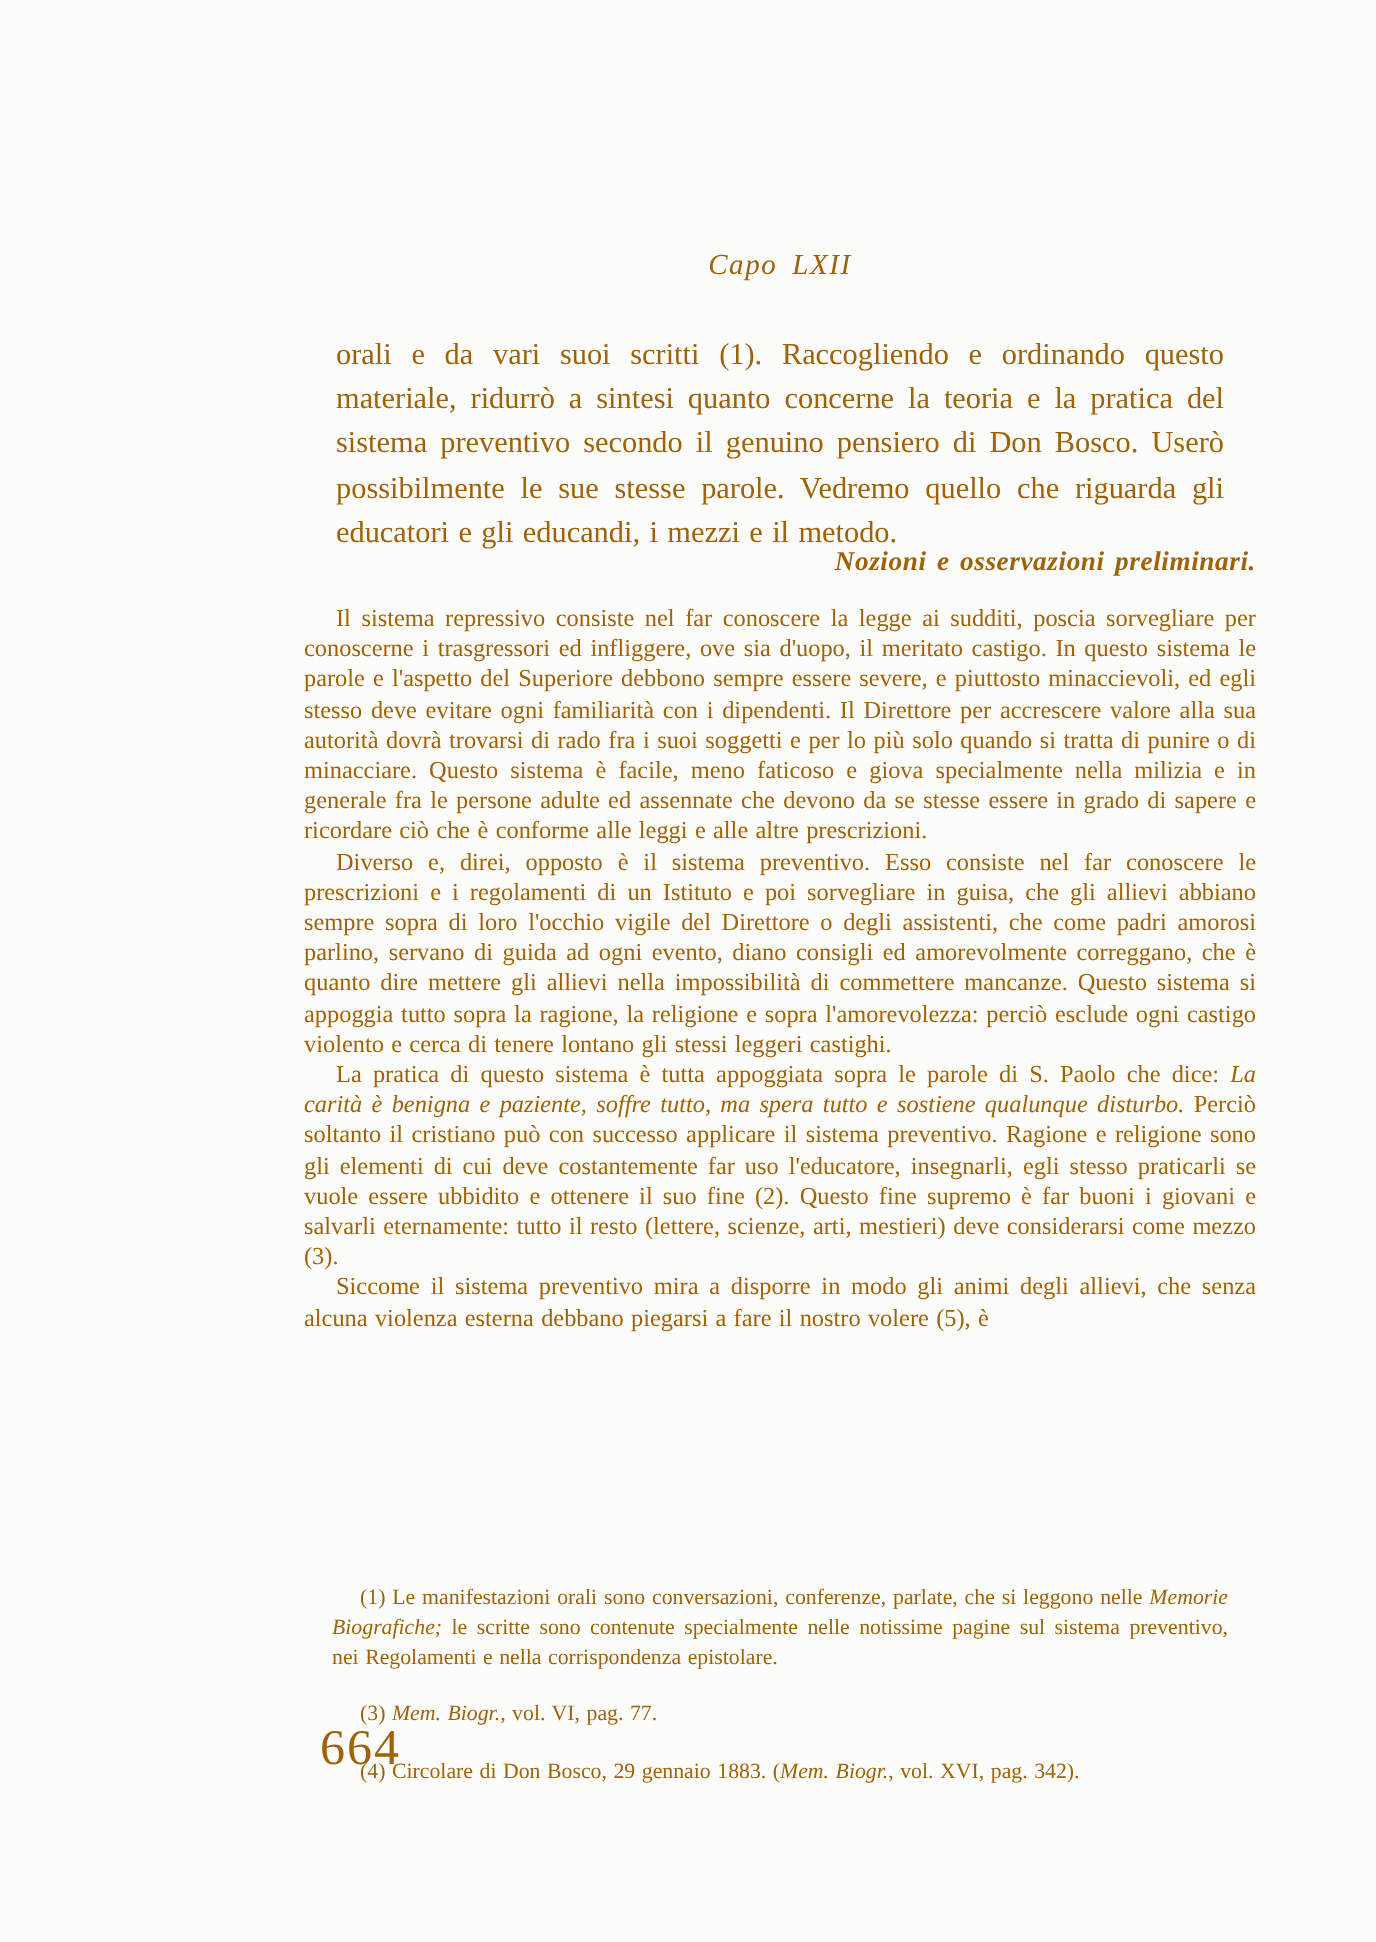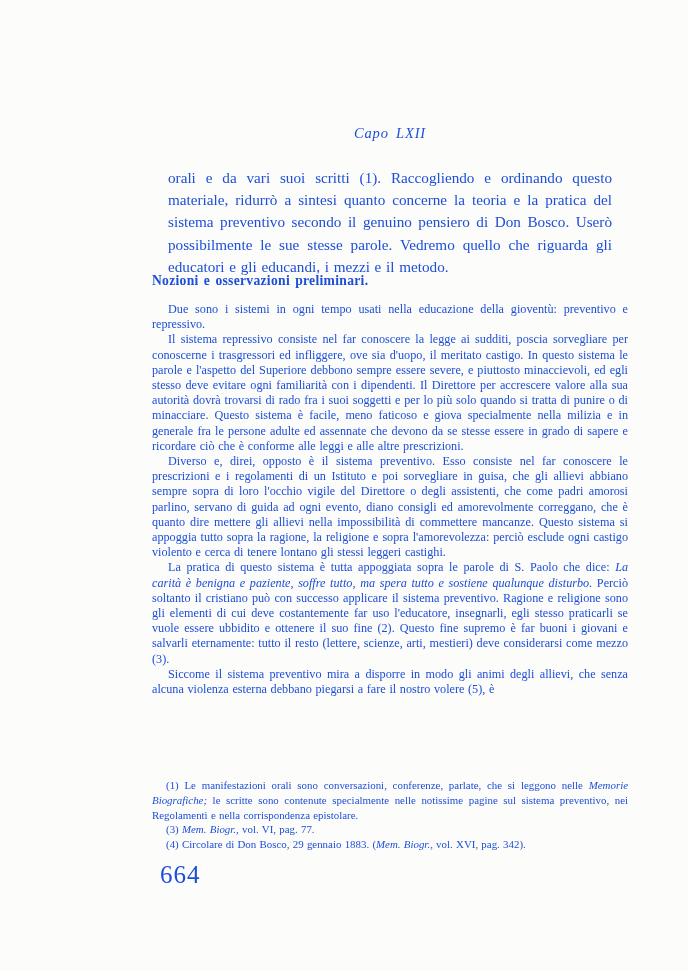--- a/index.html
+++ b/index.html
@@ -5,21 +5,21 @@
   html, body {
     margin: 0;
     padding: 0;
     background: #ffffff;
   }
   .page {
     position: relative;
     width: 688px;
     height: 971px;
     background: #fcfcfb;
-    color: #1d4ed8;
+    color: #a16207;
     font-family: "Liberation Serif", serif;
     overflow: hidden;
   }
   .col {
     position: absolute;
     left: 152px;
     width: 476px;
   }
   .running-head {
     top: 125px;
@@ -33,24 +33,26 @@
     top: 151px;
     font-size: 15.2px;
     line-height: 22.2px;
     text-align: justify;
     word-spacing: 0.06em;
   }
   .intro p { margin: 16px; }
   .section-heading {
     top: 273px;
     margin: 0;
+    text-align: right;
     font-size: 13.6px;
     font-weight: bold;
     letter-spacing: 0.3px;
     word-spacing: 1.5px;
+    font-style: italic;
   }
   .body-block {
     top: 302px;
     font-size: 12.2px;
     line-height: 15.2px;
     text-align: justify;
     word-spacing: 0.05em;
   }
   .body-block p {
     margin: 0;
@@ -58,21 +60,21 @@
   }
   .it { font-style: italic; }
   .fn-block {
     top: 778px;
     font-size: 10.9px;
     line-height: 14.8px;
     text-align: justify;
     word-spacing: 0.05em;
   }
   .fn-block p {
-    margin: 0;
+    margin: 14px;
     text-indent: 14px;
   }
   .page-number {
     position: absolute;
     left: 160px;
     top: 861px;
     font-size: 25px;
     letter-spacing: 1px;
   }
 </style>
@@ -83,21 +85,20 @@
 
   <div class="col running-head">Capo LXII</div>
 
   <div class="col intro">
     <p>orali e da vari suoi scritti (1). Raccogliendo e ordinando questo materiale, ridurrò a sintesi quanto concerne la teoria e la pratica del sistema preventivo secondo il genuino pensiero di Don Bosco. Userò possibilmente le sue stesse parole. Vedremo quello che riguarda gli educatori e gli educandi, i mezzi e il metodo.</p>
   </div>
 
   <h2 class="col section-heading">Nozioni e osservazioni preliminari.</h2>
 
   <div class="col body-block">
-    <p><span>Due sono i sistemi in ogni tempo usati nella educazione della gioventù: preventivo e repressivo.</span></p>
     <p><span>Il sistema repressivo consiste nel far conoscere la legge ai sudditi, poscia sorvegliare per conoscerne i trasgressori ed infliggere, ove sia d'uopo, il meritato castigo. In questo sistema le parole e l'aspetto del Superiore debbono sempre essere severe, e piuttosto minaccievoli, ed egli stesso deve evitare ogni familiarità con i dipendenti. Il Direttore per accrescere valore alla sua autorità dovrà trovarsi di rado fra i suoi soggetti e per lo più solo quando si tratta di punire o di minacciare. Questo sistema è facile, meno faticoso e giova specialmente nella milizia e in generale fra le persone adulte ed assennate che devono da se stesse essere in grado di sapere e ricordare ciò che è conforme alle leggi e alle altre prescrizioni.</span></p>
     <p><span>Diverso e, direi, opposto è il sistema preventivo. Esso consiste nel far conoscere le prescrizioni e i regolamenti di un Istituto e poi sorvegliare in guisa, che gli allievi abbiano sempre sopra di loro l'occhio vigile del Direttore o degli assistenti, che come padri amorosi parlino, servano di guida ad ogni evento, diano consigli ed amorevolmente correggano, che è quanto dire mettere gli allievi nella impossibilità di commettere mancanze. Questo sistema si appoggia tutto sopra la ragione, la religione e sopra l'amorevolezza: perciò esclude ogni castigo violento e cerca di tenere lontano gli stessi leggeri castighi.</span></p>
     <p><span>La pratica di questo sistema è tutta appoggiata sopra le parole di S. Paolo che dice: </span><span class="it">La carità è benigna e paziente, soffre tutto, ma spera tutto e sostiene qualunque disturbo.</span><span> Perciò soltanto il cristiano può con successo applicare il sistema preventivo. Ragione e religione sono gli elementi di cui deve costantemente far uso l'educatore, insegnarli, egli stesso praticarli se vuole essere ubbidito e ottenere il suo fine (2). Questo fine supremo è far buoni i giovani e salvarli eternamente: tutto il resto (lettere, scienze, arti, mestieri) deve considerarsi come mezzo (3).</span></p>
     <p><span>Siccome il sistema preventivo mira a disporre in modo gli animi degli allievi, che senza alcuna violenza esterna debbano piegarsi a fare il nostro volere (5), è</span></p>
   </div>
 
   <div class="col fn-block">
     <p><span>(1) Le manifestazioni orali sono conversazioni, conferenze, parlate, che si leggono nelle </span><span class="it">Memorie Biografiche;</span><span> le scritte sono contenute specialmente nelle notissime pagine sul sistema preventivo, nei Regolamenti e nella corrispondenza epistolare.</span></p>
     <p><span>(3) </span><span class="it">Mem. Biogr.</span><span>, vol. VI, pag. 77.</span></p>
     <p><span>(4) Circolare di Don Bosco, 29 gennaio 1883. (</span><span class="it">Mem. Biogr.</span><span>, vol. XVI, pag. 342).</span></p>

